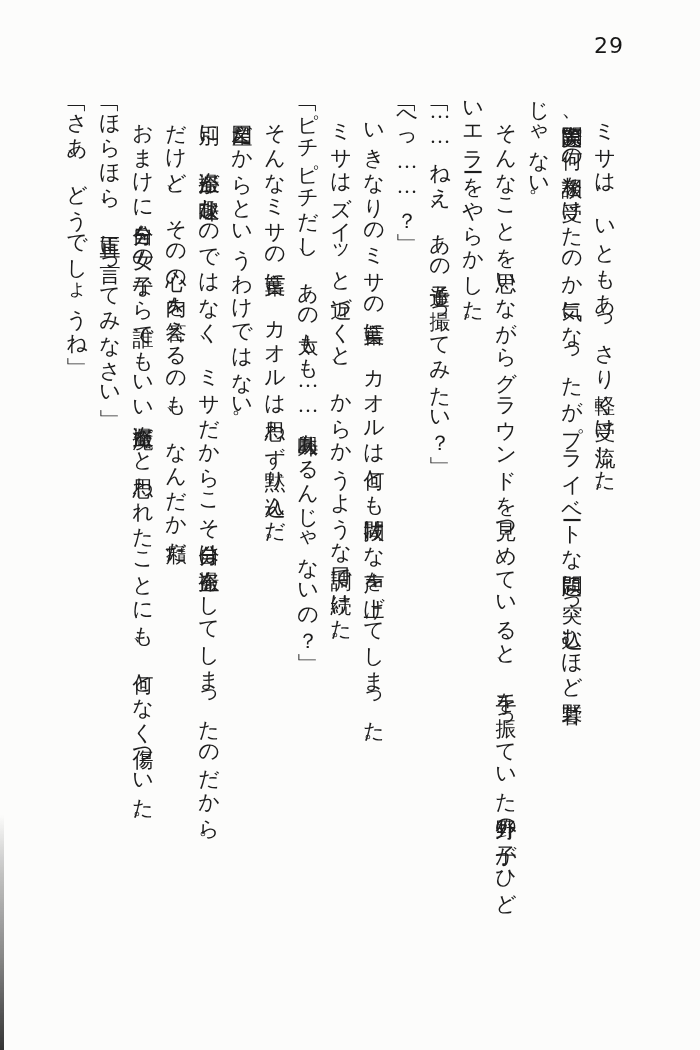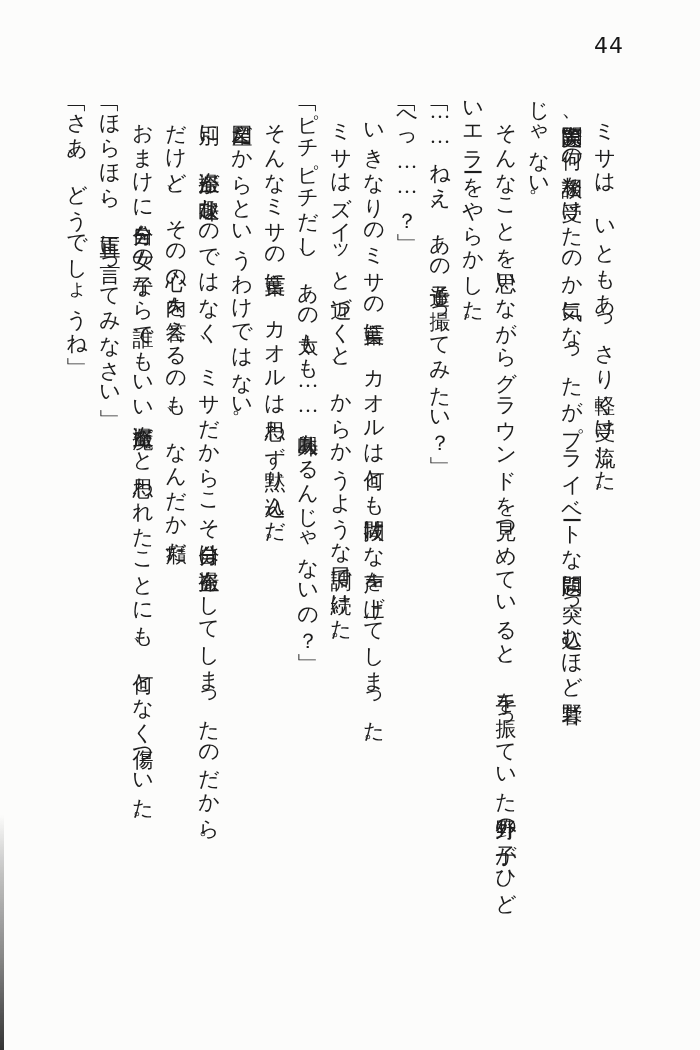--- a/index.html
+++ b/index.html
@@ -60,21 +60,21 @@
       rgba(40,40,40,0.55) 60%,
       rgba(15,15,15,0.85) 100%);
     filter: blur(0.7px);
   }
 </style>
 </head>
 <body>
 
 <div class="page">
 
-  <div class="page-number">44</div>
+  <div class="page-number">29</div>
 
   <div class="text-block">
     <p class="line indent-full">ミサは、いともあっさり軽く受け流した。</p>
     <p class="line indent-full">実際問題、何の相談を受けたのか気になったがプライベートな問題に突っ込むほど野暮</p>
     <p class="line indent-none">じゃない。</p>
     <p class="line indent-full">そんなことを思いながらグラウンドを見つめていると、手を振っていた外野の子がひど</p>
     <p class="line indent-none">いエラーをやらかした。</p>
     <p class="line indent-half">「……ねえ、あの子達も撮ってみたい？」</p>
     <p class="line indent-half">「へっ……？」</p>
     <p class="line indent-full">いきなりのミサの言葉に、カオルは何とも間抜けな声を上げてしまった。</p>

